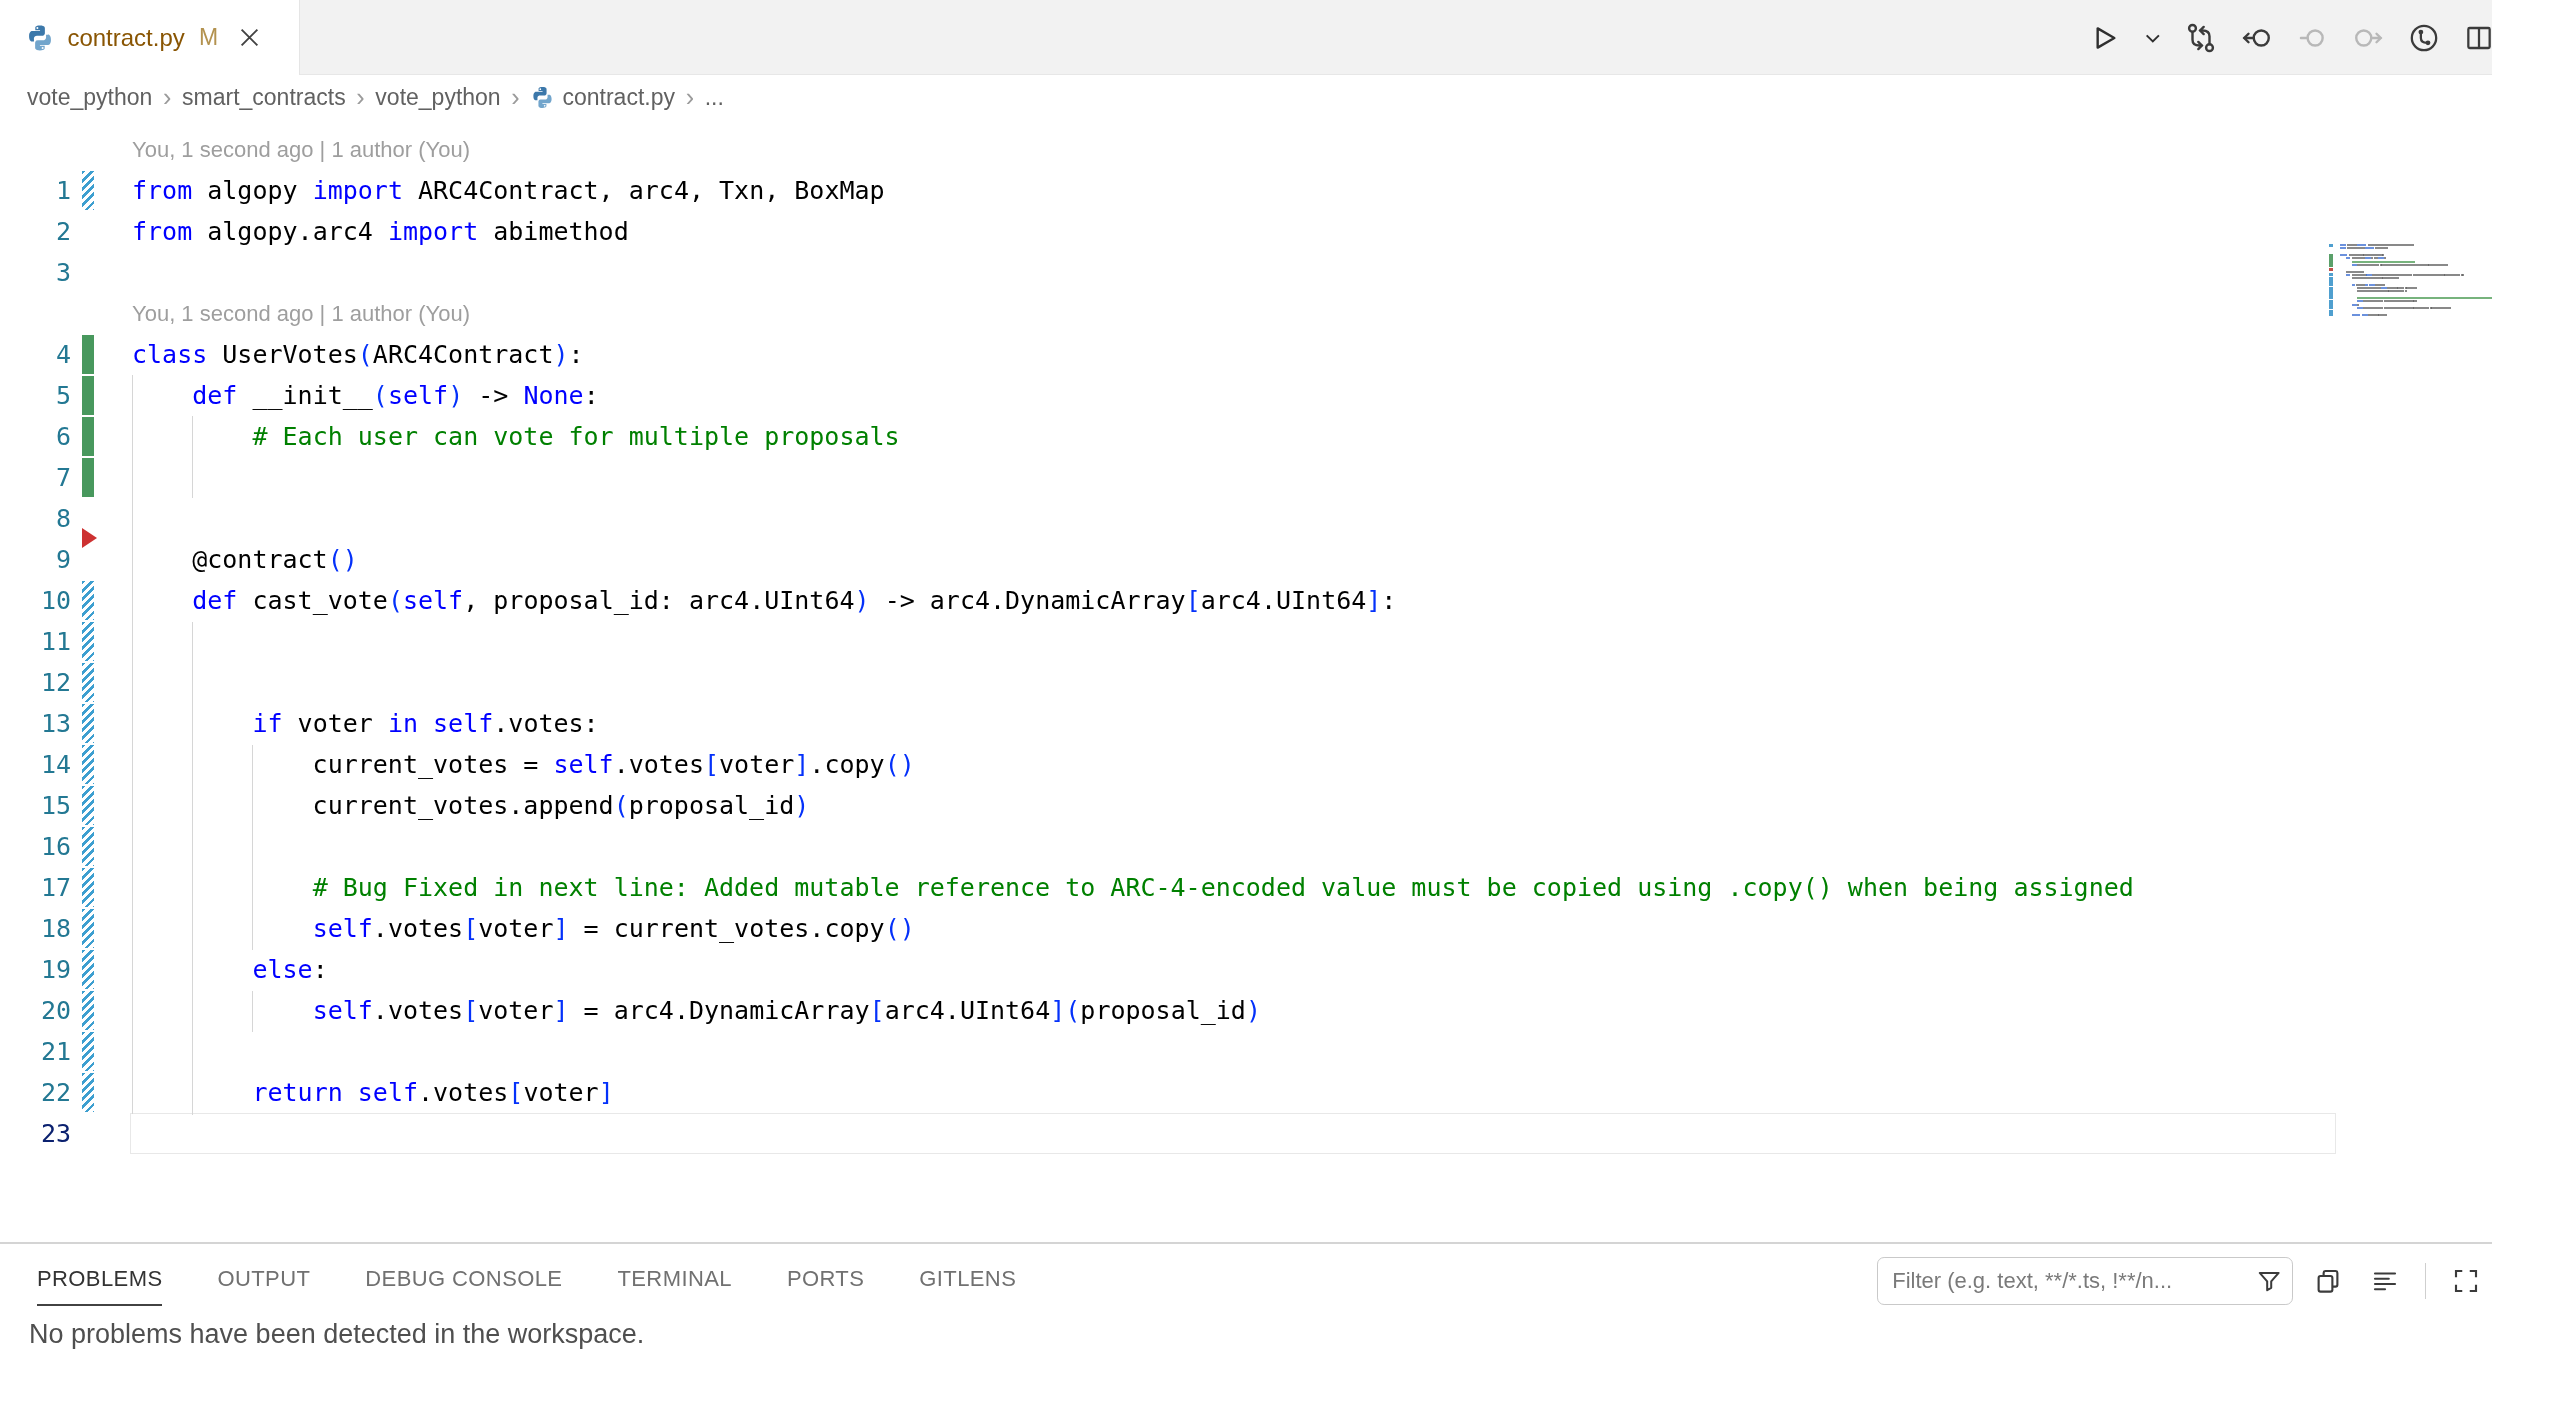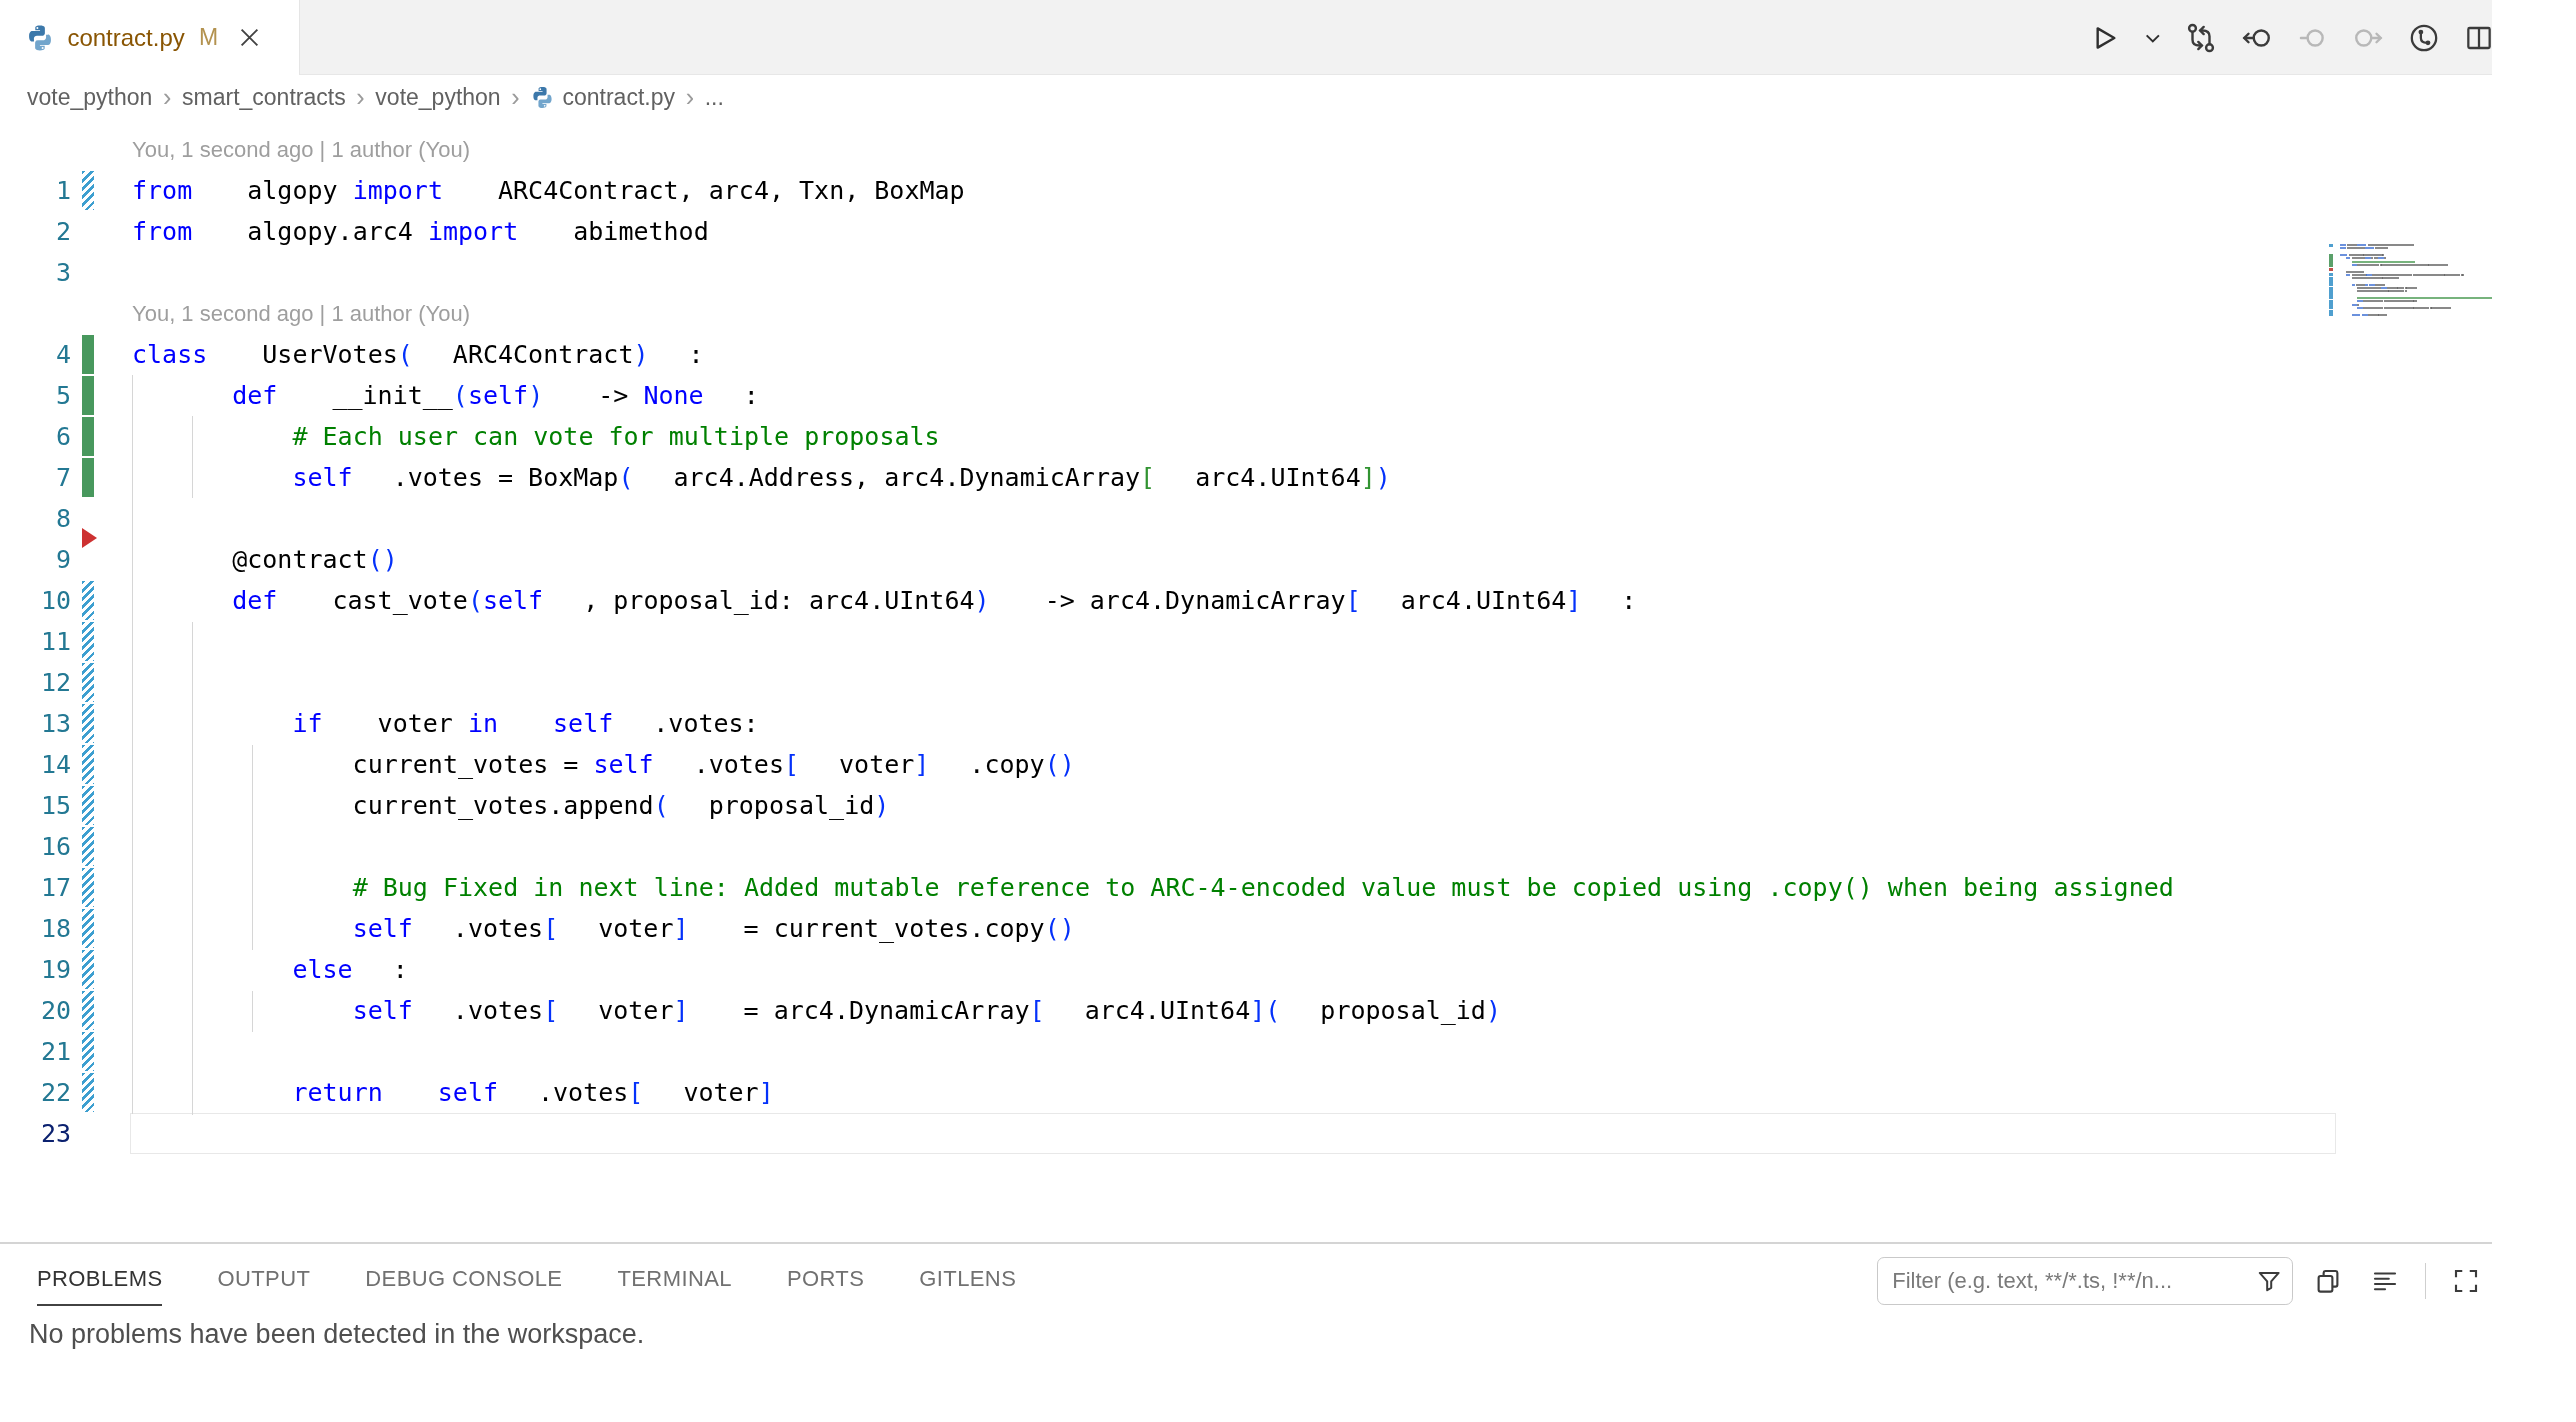--- a/index.html
+++ b/index.html
@@ -53,21 +53,21 @@
     border-left:15px solid #cd3131; border-top:10.7px solid transparent; border-bottom:10.7px solid transparent;
   }
   .codeline {
     position:absolute; left:132px; top:0; white-space:pre;
     font-family:"DejaVu Sans Mono", monospace; font-size:25px; line-height:41px; color:#000;
   }
   .blame {
     position:absolute; left:132px; top:0; white-space:pre;
     font-family:"Liberation Sans", sans-serif; font-size:22px; line-height:41px; color:#9e9e9e;
   }
-  .seg-k { color:#0000ff; } .seg-p { color:#000000;padding-left:40px; } .seg-c { color:#008000; }
+  .seg-k { color:#0000ff; } .seg-p { color:#000000; } .seg-c { color:#008000; }
   .seg-b1 { color:#0431fa; } .seg-b2 { color:#319331; }
   .curbox {
     position:absolute; left:130px; width:2206px; top:0; height:41px;
     border:1.8px solid #e8e8e8; pointer-events:none;
   }
   .guide { position:absolute; width:0; border-left:1.3px solid #d6d6d6; }
   
   #minimap { position:absolute; left:2329px; top:120px; width:217px; height:1122px; }
   #minimap .mm-seg { position:absolute; height:2.1px; }
   #ruler { position:absolute; left:2546px; top:120px; width:30px; height:1122px; background:#c9c9c9; }
@@ -248,21 +248,20 @@
           <div class="codeline"><span class="seg-p">    </span><span class="seg-k">def</span><span class="seg-p"> __init__</span><span class="seg-b1">(</span><span class="seg-k">self</span><span class="seg-b1">)</span><span class="seg-p"> -&gt; </span><span class="seg-k">None</span><span class="seg-p">:</span></div>
         </div>
         <div class="row">
           <div class="lnum">6</div>
           <div class="gmark a"></div>
           <div class="codeline"><span class="seg-p">        </span><span class="seg-c"># Each user can vote for multiple proposals</span></div>
         </div>
         <div class="row">
           <div class="lnum">7</div>
           <div class="gmark a"></div>
-          <div class="codeline"><span class="seg-p">        </span><span class="seg-k">self</span><span class="seg-p">.votes = BoxMap</span><span class="seg-b1">(</span><span class="seg-p">arc4.Address, arc4.DynamicArray</span><span class="seg-b2">[</span><span class="seg-p">arc4.UInt64</span><span class="seg-b2">]</span><span class="seg-b1">)</span></div>
         </div>
         <div class="row">
           <div class="lnum">8</div>
           <div class="codeline"></div>
         </div>
         <div class="row">
           <div class="lnum">9</div>
           <div class="del-tri"></div>
           <div class="codeline"><span class="seg-p">    @contract</span><span class="seg-b1">(</span><span class="seg-b1">)</span></div>
         </div>

